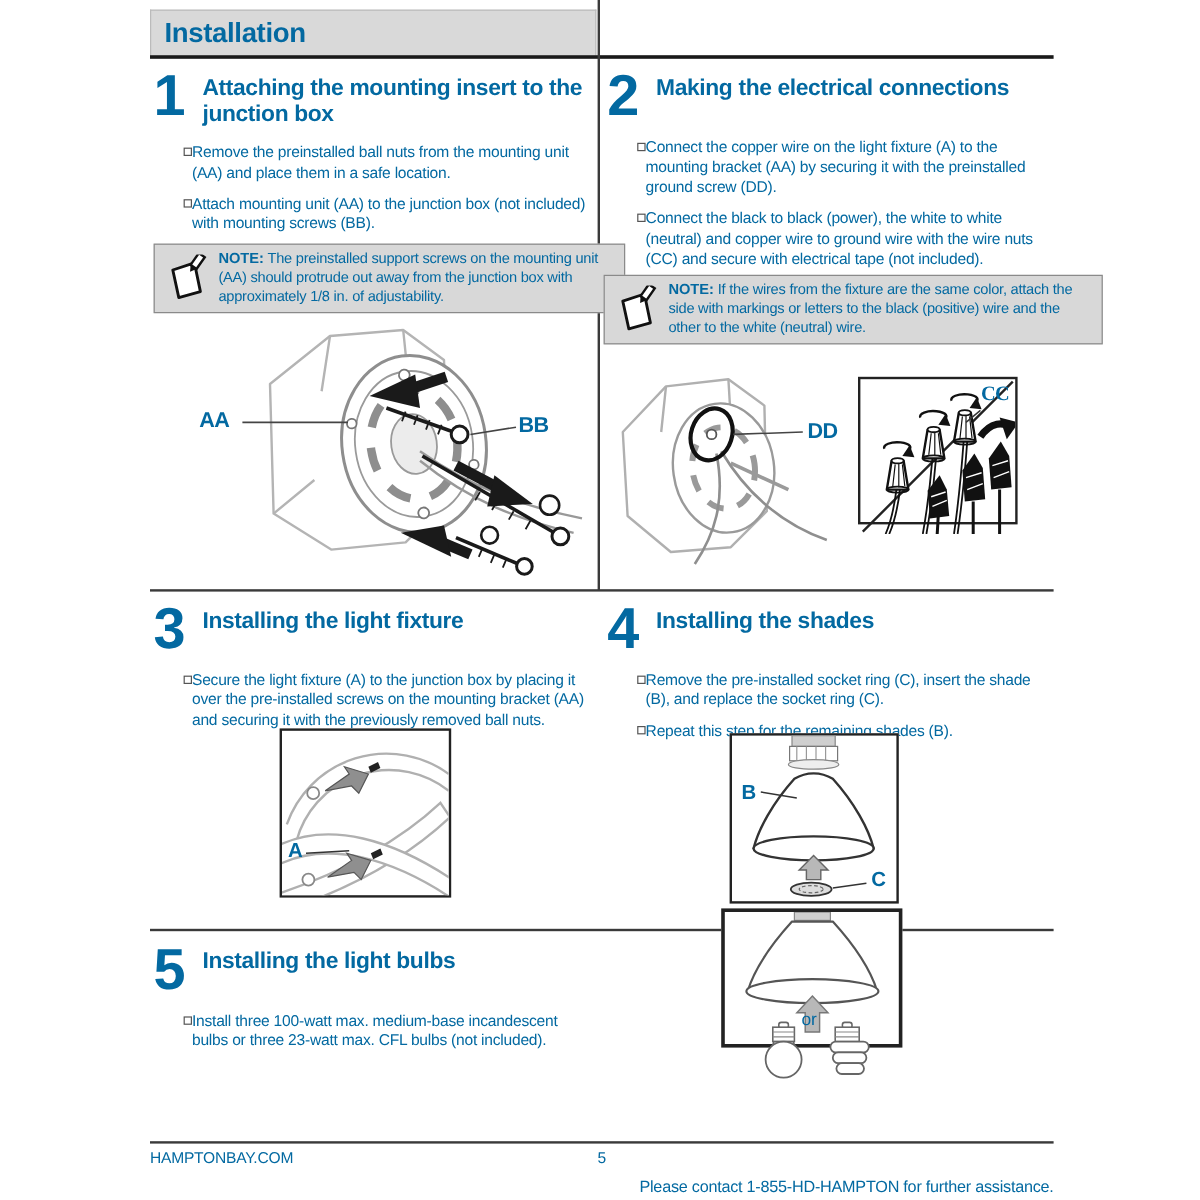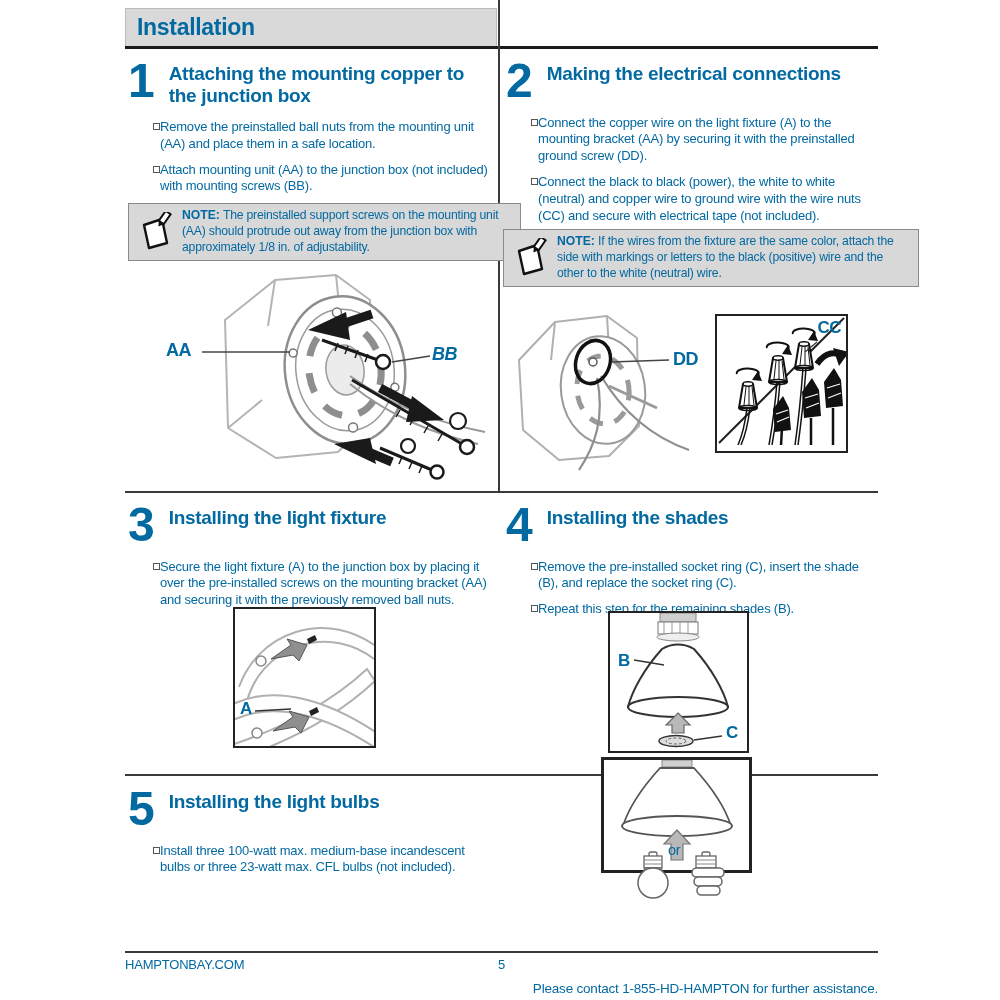--- a/index.html
+++ b/index.html
@@ -52,21 +52,21 @@
 
   <div class="header-box">Installation</div>
   <div class="header-rule"></div>
   <div class="vdiv"></div>
   <div class="hdiv" style="top:491px"></div>
   <div class="hdiv" style="top:774px"></div>
 
   <div class="step" style="left:128px; top:58px; width:368px;">
     <div class="step-head">
       <div class="step-num">1</div>
-      <div class="step-title">Attaching the mounting copper to the junction box</div>
+      <div class="step-title">Attaching the mounting insert to the junction box</div>
     </div>
     <div class="bullets">
       <div class="bullet">
         <span class="sq"></span>
         <span class="btxt">Remove the preinstalled ball nuts from the mounting unit (AA) and place them in a safe location.</span>
       </div>
       <div class="bullet">
         <span class="sq"></span>
         <span class="btxt">Attach mounting unit (AA) to the junction box (not included) with mounting screws (BB).</span>
       </div>
@@ -120,21 +120,21 @@
       <g fill="#1a1a1a">
         <line x1="232" y1="46" x2="202" y2="56" stroke="#1a1a1a" stroke-width="9"></line>
         <polygon points="206,44 168,62 210,72"></polygon>
         <line x1="240" y1="120" x2="276" y2="139" stroke="#1a1a1a" stroke-width="9"></line>
         <polygon points="272,128 304,152 266,154"></polygon>
         <line x1="252" y1="194" x2="226" y2="183" stroke="#1a1a1a" stroke-width="9"></line>
         <polygon points="230,170 194,176 236,196"></polygon>
       </g>
     </svg>
     <span class="dlabel" style="left:26px; top:72px;">AA</span>
-    <span class="dlabel" style="left:292px; top:76px;font-style:italic;">BB</span>
+    <span class="dlabel" style="left:292px; top:76px;">BB</span>
   </div>
 
   <div class="step" style="left:506px; top:58px; width:368px;">
     <div class="step-head">
       <div class="step-num">2</div>
       <div class="step-title">Making the electrical connections</div>
     </div>
     <div class="bullets">
       <div class="bullet">
         <span class="sq"></span>
@@ -170,21 +170,21 @@
       </g>
       <path d="M104 88 L152 110" stroke="#9a9a9a" stroke-width="3"></path>
       <path d="M92 80 C100 120 90 148 74 172" stroke="#8f8f8f" stroke-width="2.2" fill="none"></path>
       <path d="M96 78 C120 118 150 140 184 152" stroke="#8f8f8f" stroke-width="2.2" fill="none"></path>
       <ellipse cx="88" cy="64" rx="17" ry="22" fill="none" stroke="#111" stroke-width="3.5" transform="rotate(18 88 64)"></ellipse>
       <circle cx="88" cy="64" r="4" fill="#fff" stroke="#555" stroke-width="1.5"></circle>
       <line x1="106" y1="64" x2="164" y2="62" stroke="#444" stroke-width="1.3"></line>
     </svg>
     <span class="dlabel" style="left:168px; top:51px;">DD</span>
 
-    <div class="framed" style="left:210px; top:16px; width:133px; height:139px;">
+    <div class="framed" style="left:210px; top:16px; width:133px; height:123px;font-family:Liberation Serif, serif;">
       <svg width="129" height="129" viewBox="0 0 129 129">
         <defs>
           <g id="nut">
             <path d="M-9 0 L9 0 L5 -24 L-5 -24 Z" fill="#fff" stroke="#111" stroke-width="2" stroke-linejoin="round"></path>
             <ellipse cx="0" cy="-24" rx="5" ry="2.2" fill="#fff" stroke="#111" stroke-width="1.5"></ellipse>
             <path d="M-4 -3 L-2 -21 M1 -2 L1 -22 M6 -3 L4 -21" stroke="#111" stroke-width="1"></path>
             <ellipse cx="0" cy="0" rx="9" ry="2.5" fill="none" stroke="#111" stroke-width="1.5"></ellipse>
           </g>
           <g id="rot">
             <path d="M-11 0 a11 4.5 0 1 1 19 2" fill="none" stroke="#111" stroke-width="2"></path>

